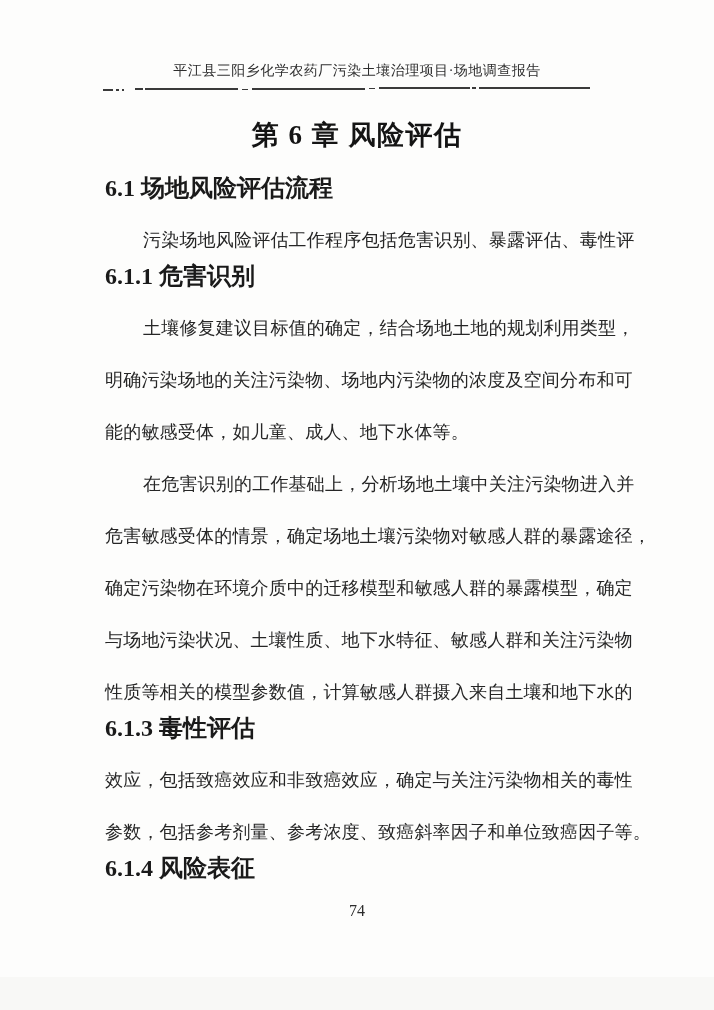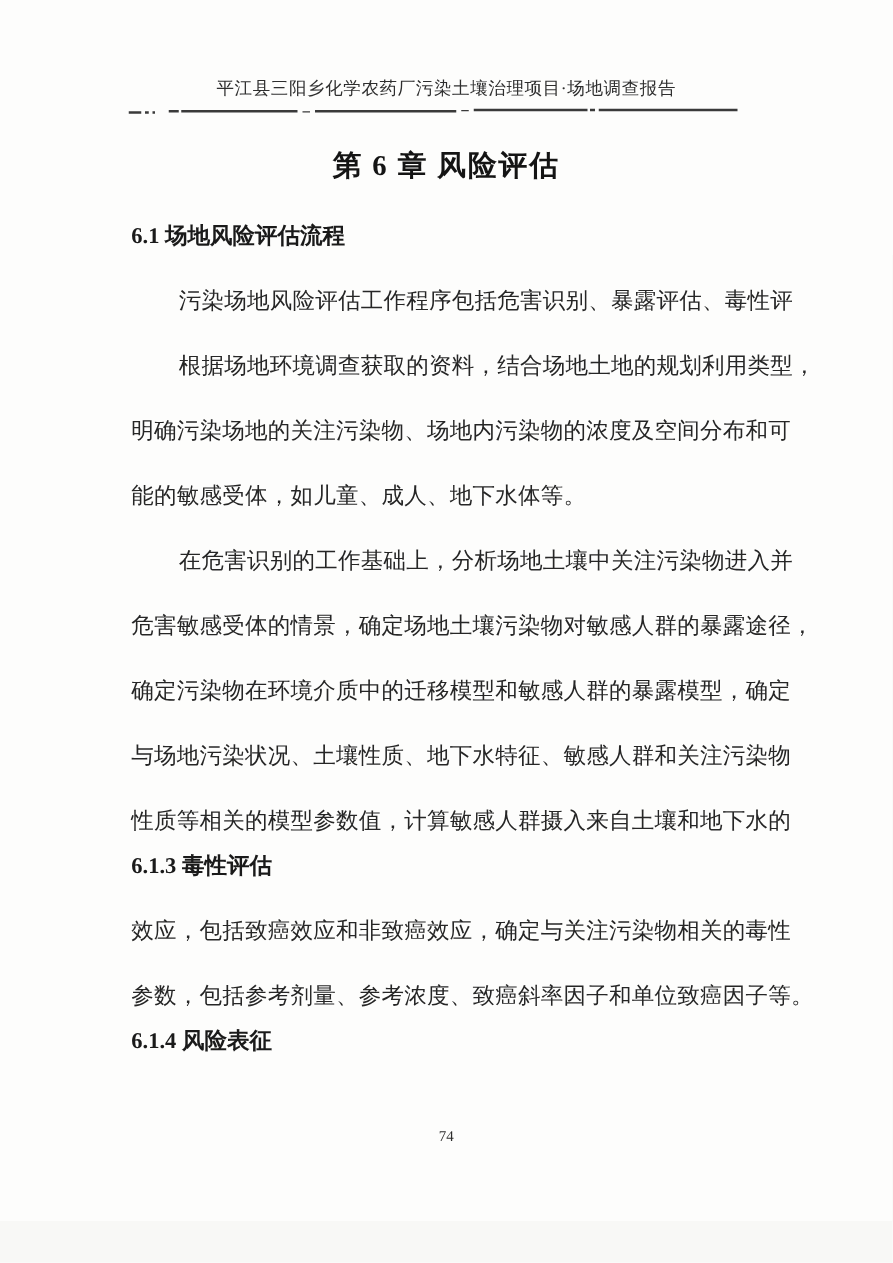--- a/index.html
+++ b/index.html
@@ -31,61 +31,61 @@
     position: absolute;
     background: #3a3a3a;
   }
   .chapter-title {
     position: absolute;
     top: 117px;
     left: 0;
     width: 714px;
     margin: 0;
     text-align: center;
-    font-size: 23px;
+    font-size: 27px;
     font-weight: bold;
     letter-spacing: 1.5px;
     color: #141414;
     font-family: "Liberation Serif", serif;
     white-space: nowrap;
   }
   .content {
     position: absolute;
     top: 170px;
     left: 105px;
     width: 508px;
   }
   .row {
     height: 36px;
     line-height: 36px;
     white-space: nowrap;
     margin-top: 16px;
   }
   .section-heading {
     margin: 0;
-    font-size: 18px;
+    font-size: 24px;
     font-weight: bold;
     color: #1a1a1a;
     font-family: "Liberation Serif", serif;
   }
   .text-line {
     font-size: 18px;
     letter-spacing: 0.2px;
     color: #262626;
   }
   .indent {
     text-indent: 38px;
   }
   .page-number {
     position: absolute;
     top: 902px;
     left: 0;
     width: 714px;
     text-align: center;
-    font-size: 12px;
+    font-size: 16px;
     color: #2c2c2c;
   }
   .speck {
     position: absolute;
     background: #8c8c8c;
     opacity: 0.55;
   }
 </style>
 </head>
 <body>
@@ -108,21 +108,22 @@
     <span class="hr-seg" style="left:479px;top:87px;width:111px;height:2px;"></span>
   </div>
 
   <h1 class="chapter-title">第 6 章 风险评估</h1>
 
   <div class="content">
 
     <h2 class="row section-heading">6.1 场地风险评估流程</h2>
     <div class="row text-line indent">污染场地风险评估工作程序包括危害识别、暴露评估、毒性评</div>
 
-    <div class="row text-line indent">根据场地环境调查获取的资料，结合场地土地的规划利用类型，</div>
+    <h2 class="row section-heading">6.1.1 危害识别</h2>
+    <div class="row text-line indent">土壤修复建议目标值的确定，结合场地土地的规划利用类型，</div>
     <div class="row text-line">明确污染场地的关注污染物、场地内污染物的浓度及空间分布和可</div>
     <div class="row text-line">能的敏感受体，如儿童、成人、地下水体等。</div>
 
     <div class="row text-line indent">在危害识别的工作基础上，分析场地土壤中关注污染物进入并</div>
     <div class="row text-line">危害敏感受体的情景，确定场地土壤污染物对敏感人群的暴露途径，</div>
     <div class="row text-line">确定污染物在环境介质中的迁移模型和敏感人群的暴露模型，确定</div>
     <div class="row text-line">与场地污染状况、土壤性质、地下水特征、敏感人群和关注污染物</div>
     <div class="row text-line">性质等相关的模型参数值，计算敏感人群摄入来自土壤和地下水的</div>
 
     <h2 class="row section-heading">6.1.3 毒性评估</h2>

